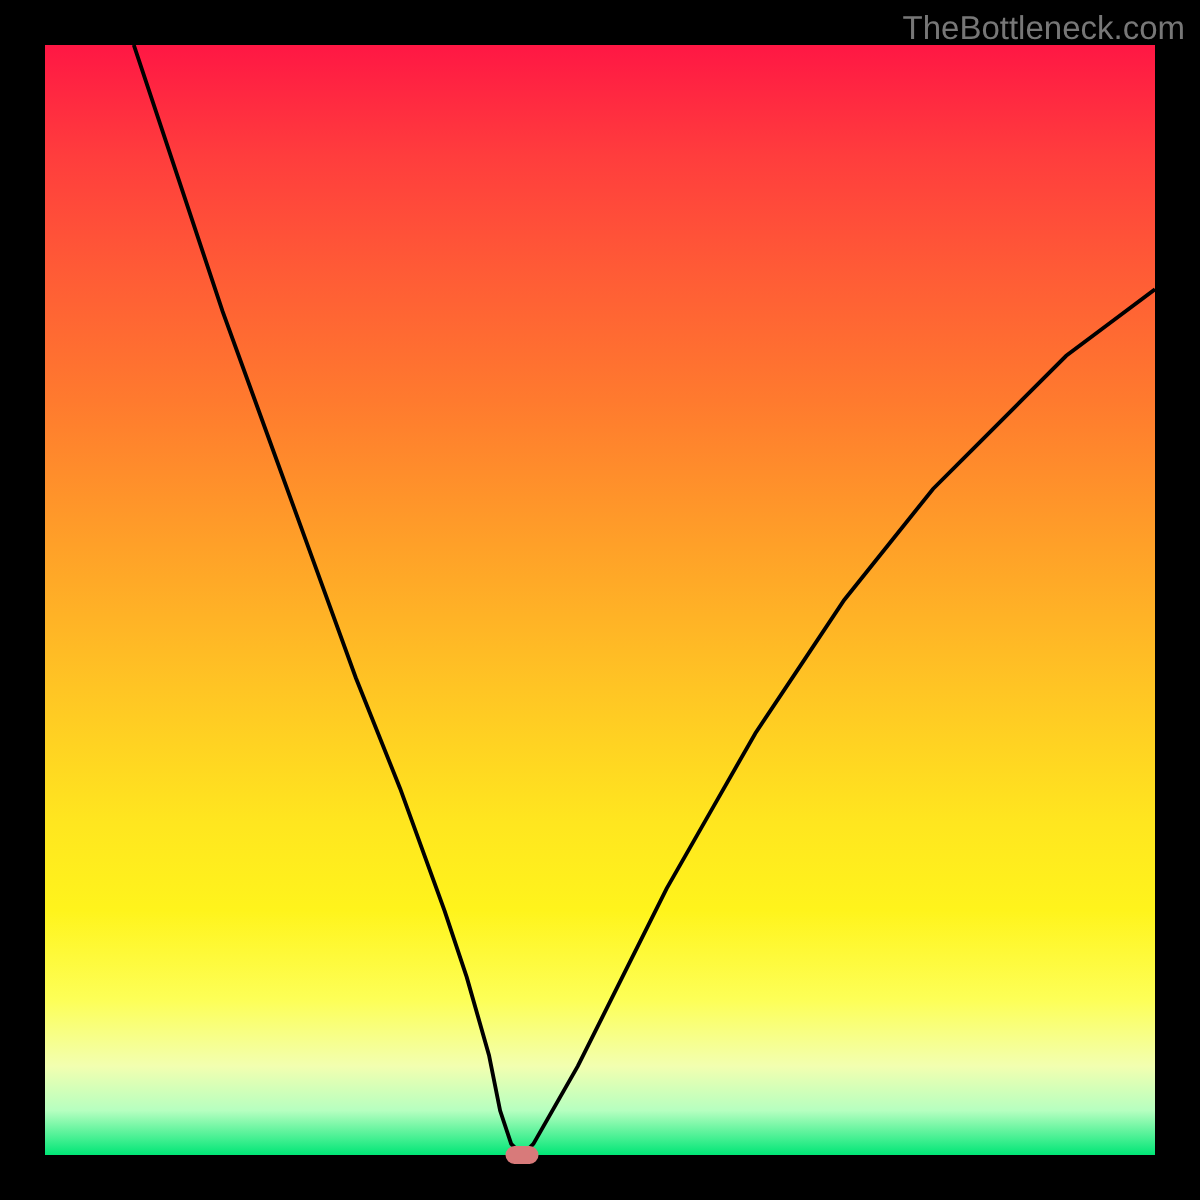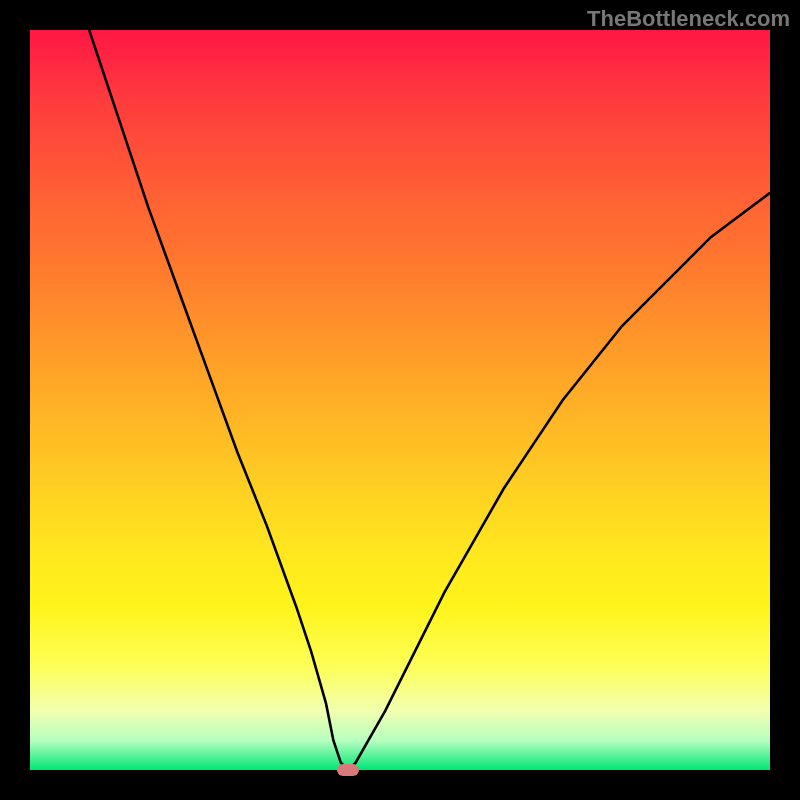--- a/index.html
+++ b/index.html
@@ -10,21 +10,21 @@
     background: #000;
     font-family: Arial, Helvetica, sans-serif;
     position: relative;
   }
   .watermark {
     position: absolute;
     top: 6px;
     right: 10px;
     color: #777;
     font-size: 22px;
-    font-weight: 700;
+    font-weight: 400;
     z-index: 10;
   }
   .plot-area {
     position: absolute;
     top: 30px;
     left: 30px;
     width: 740px;
     height: 740px;
     background: linear-gradient(to bottom,
       #ff1744 0%,

